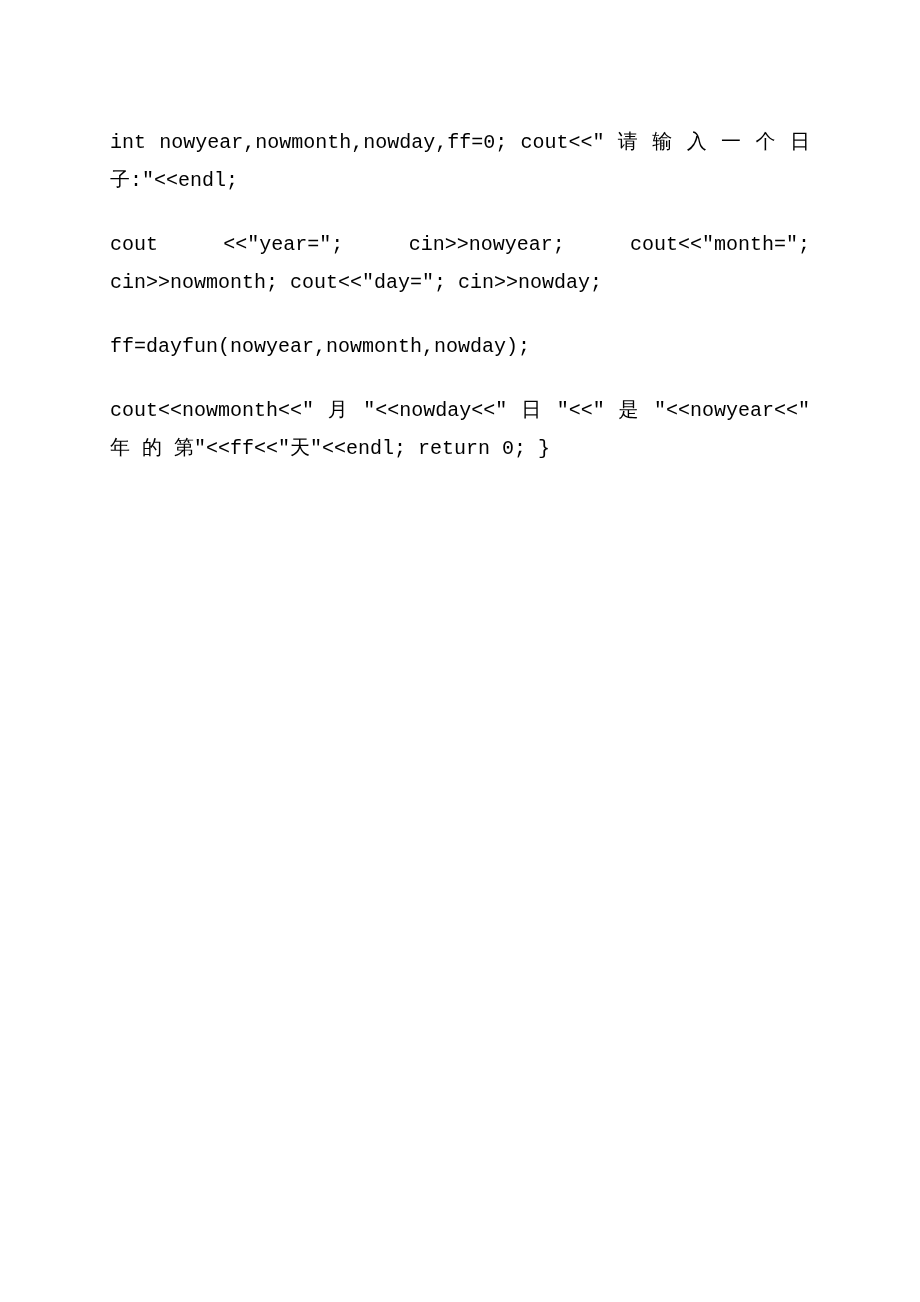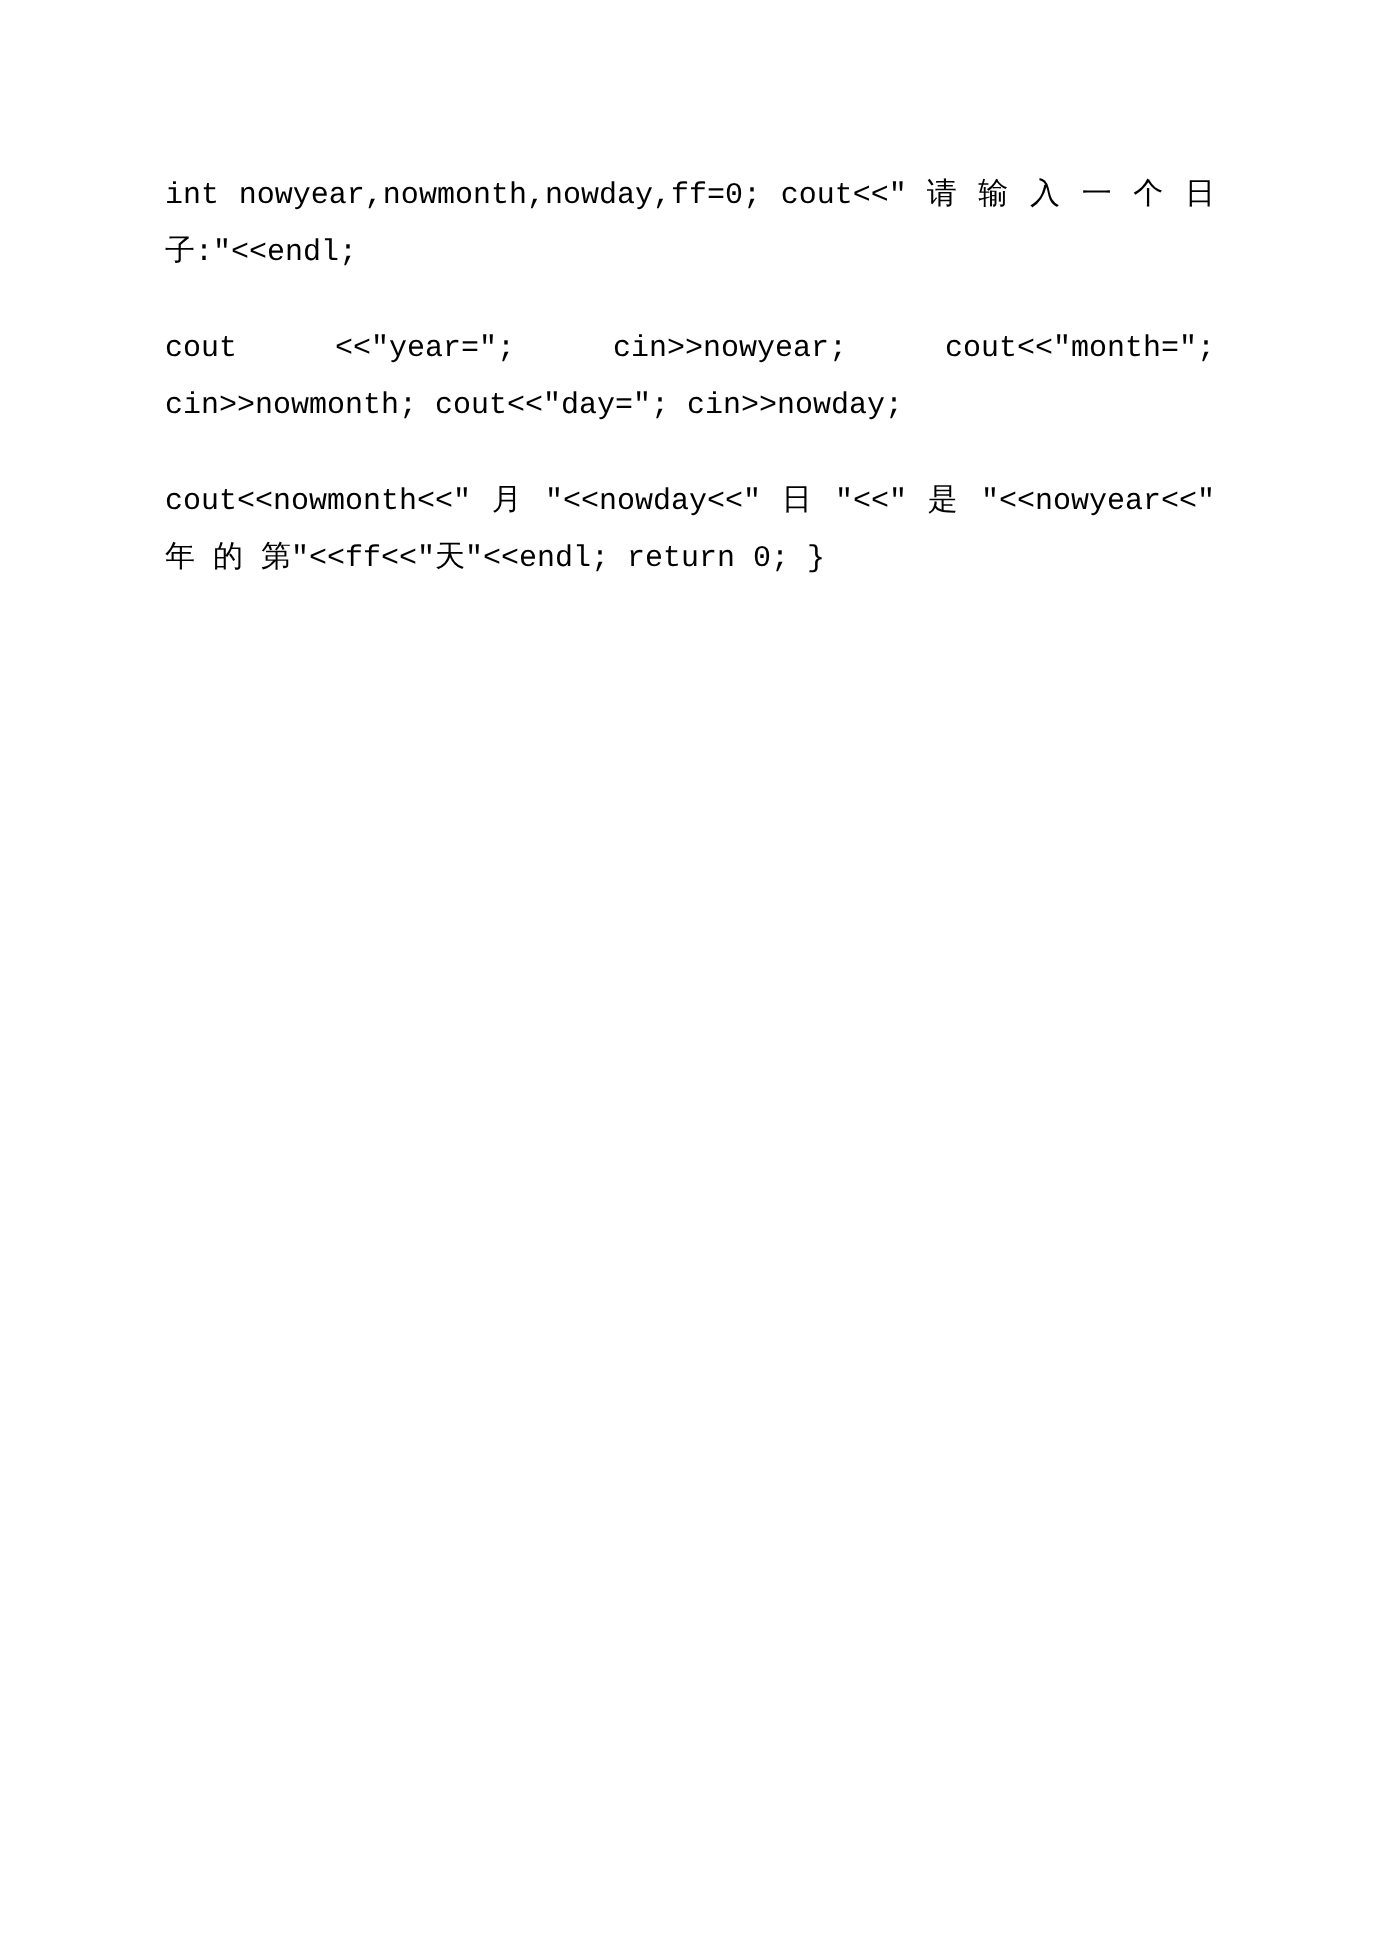--- a/index.html
+++ b/index.html
@@ -13,29 +13,30 @@
     min-height: 1302px;
     padding: 112px 110px 0 110px;
     box-sizing: border-box;
     background: #ffffff;
   }
   .para {
     font-family: "Courier New", "SimSun", monospace;
     font-size: 20px;
     color: #000000;
     line-height: 1.9;
-    margin: 0 0 26px 0;
+    margin: 12px 0 26px 0;
     text-align: justify;
     text-align-last: left;
     -webkit-font-smoothing: antialiased;
   }
   .para:last-child {
     margin-bottom: 0;
   }
 </style>
 </head>
 <body>
 
 <div class="page">
   <p class="para"> int nowyear,nowmonth,nowday,ff=0;   cout&lt;&lt;" 请 输 入 一 个 日 子:"&lt;&lt;endl;</p>
   <p class="para"> cout  &lt;&lt;"year=";      cin&gt;&gt;nowyear;       cout&lt;&lt;"month=";  cin&gt;&gt;nowmonth;   cout&lt;&lt;"day=";   cin&gt;&gt;nowday;</p>
+  <p class="para"> ff=dayfun(nowyear,nowmonth,nowday);</p>
   <p class="para"> cout&lt;&lt;nowmonth&lt;&lt;" 月 "&lt;&lt;nowday&lt;&lt;" 日 "&lt;&lt;" 是 "&lt;&lt;nowyear&lt;&lt;" 年 的 第"&lt;&lt;ff&lt;&lt;"天"&lt;&lt;endl;  return 0;  }</p>
 </div>
 
 </body></html>

